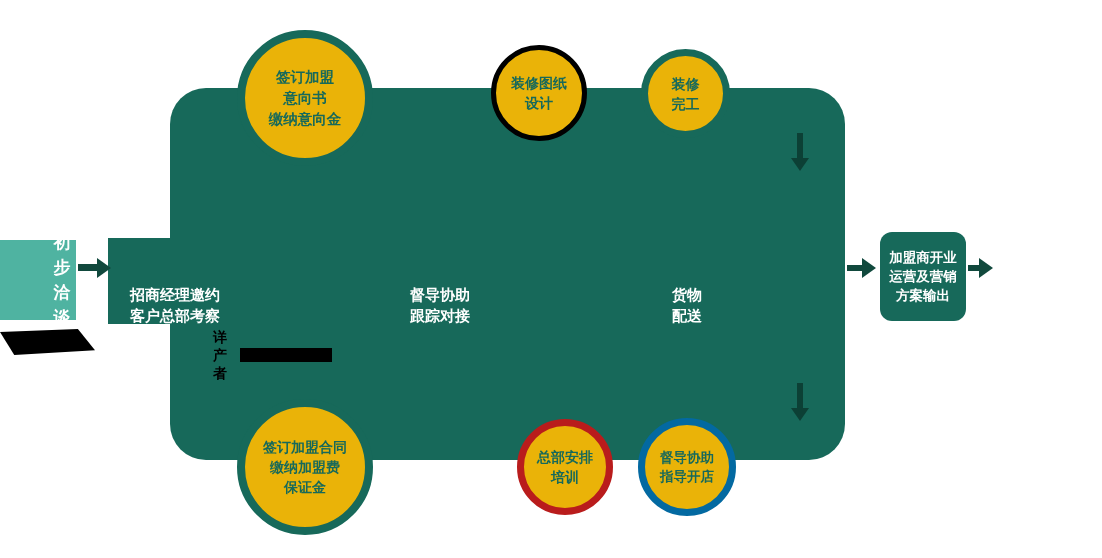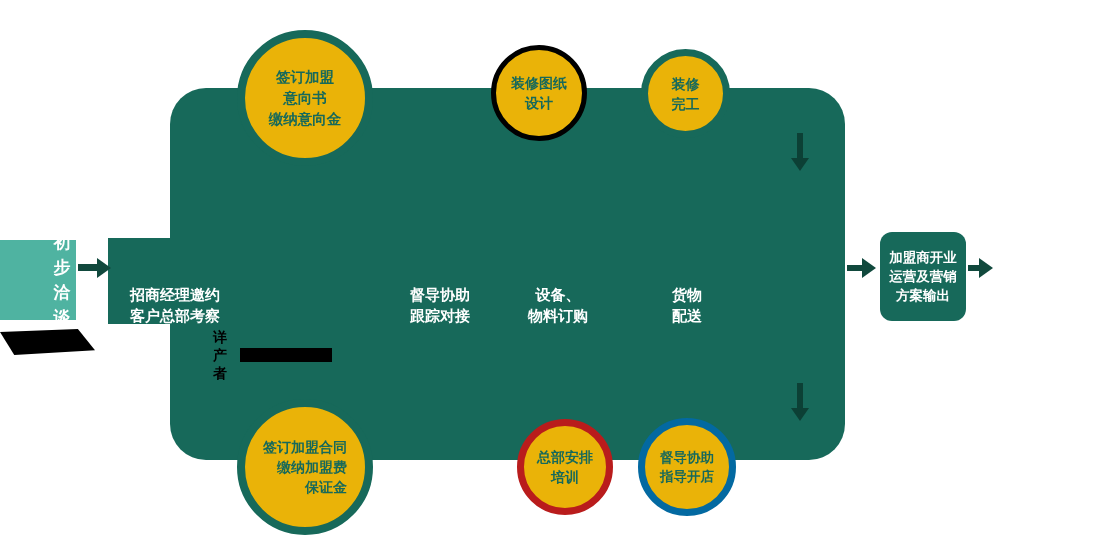--- a/index.html
+++ b/index.html
@@ -67,40 +67,38 @@
   </div>
   <div>
     <div class="inner-line" style="left:797px; top:383px; width:6px; height:26px;"></div>
     <div class="head-down" style="left:791px; top:408px;"></div>
   </div>
 
   <div class="step" style="left:110px; top:252px; width:130px; font-size:15px; line-height:21px;">招商经理邀约
 客户总部考察</div>
   <div class="step" style="left:393px; top:252px; width:94px; font-size:15px; line-height:21px;">督导协助
 跟踪对接</div>
-  <div class="step" style="left:511px; top:252px; width:94px; font-size:15px; line-height:21px;">设备、
-物料订购</div>
   <div class="step" style="left:642px; top:252px; width:90px; font-size:15px; line-height:21px;">货物
 配送</div>
 
   <div class="circle" style="left:237px; top:30px; width:136px; height:136px; border:8px solid #17695A; font-size:14.5px; line-height:21px;">
     <span class="pre">签订加盟
 意向书
 缴纳意向金</span>
   </div>
   <div class="circle" style="left:491px; top:45px; width:96px; height:96px; border:5px solid #000000; font-size:14px; line-height:20px;">
     <span class="pre">装修图纸
 设计</span>
   </div>
   <div class="circle" style="left:641px; top:49px; width:89px; height:89px; border:7px solid #17695A; font-size:14px; line-height:20px;">
     <span class="pre">装修
 完工</span>
   </div>
 
-  <div class="circle" style="left:237px; top:399px; width:136px; height:136px; border:8px solid #17695A; font-size:14px; line-height:20px;text-align:right;">
+  <div class="circle" style="left:237px; top:399px; width:136px; height:136px; border:8px solid #17695A; font-size:14px; line-height:20px;">
     <span class="pre">签订加盟合同
 缴纳加盟费
 保证金</span>
   </div>
   <div class="circle" style="left:517px; top:419px; width:96px; height:96px; border:7px solid #b91c1c; font-size:14px; line-height:20px;">
     <span class="pre">总部安排
 培训</span>
   </div>
   <div class="circle" style="left:638px; top:418px; width:98px; height:98px; border:7px solid #0369a1; font-size:13.5px; line-height:19px;">
     <span class="pre">督导协助

